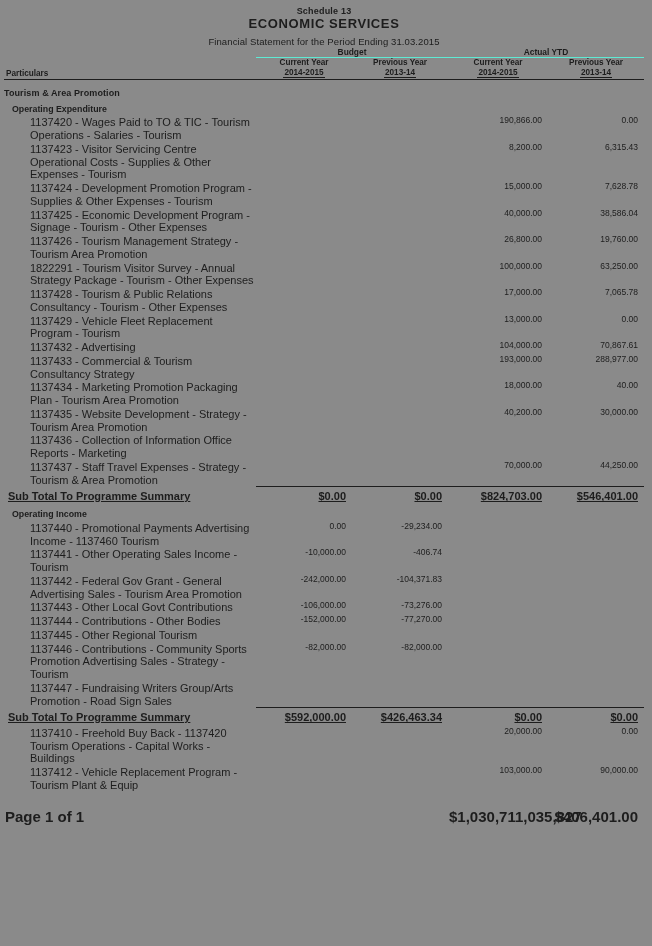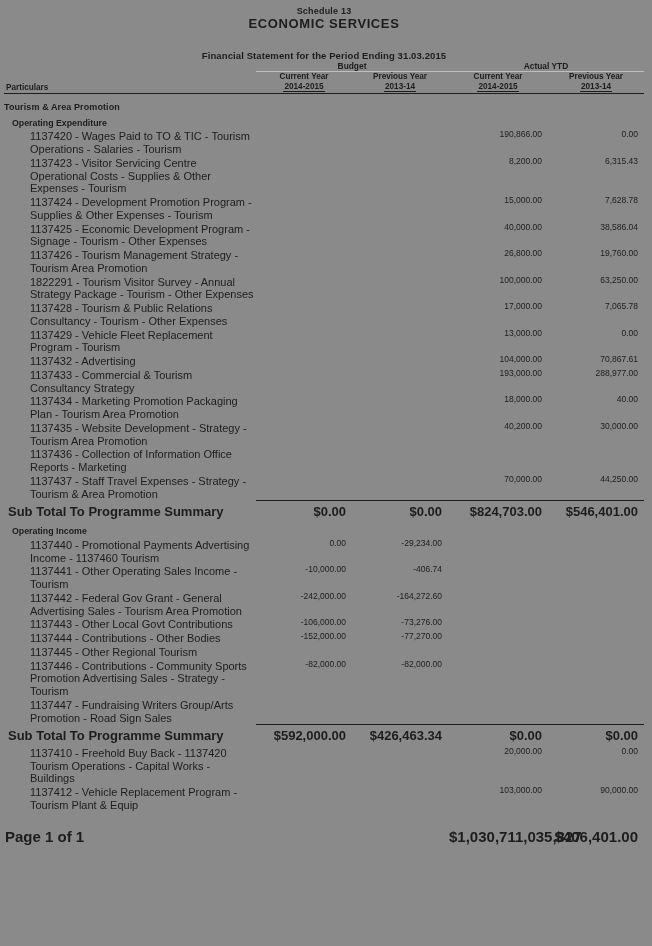--- a/index.html
+++ b/index.html
@@ -32,22 +32,22 @@
     letter-spacing: 0.2px;
   }
   .hdr .title {
     font-size: 13px;
     font-weight: bold;
     letter-spacing: 0.6px;
     margin-top: 1px;
   }
   .hdr .sub {
     font-size: 9.5px;
-    font-weight: bold;
-    margin-top: 19px;
+    font-weight: normal;
+    margin-top: 5px;
     letter-spacing: 0.1px;
   }
   table {
     width: 100%;
     border-collapse: collapse;
     table-layout: fixed;
     font-size: 8.6px;
   }
   col.c-label { width: 252px; }
   col.c-n1 { width: 96px; }
@@ -103,23 +103,24 @@
     font-size: 11px;
   }
   td.num {
     text-align: right;
     font-size: 8.5px;
     padding-right: 6px;
     white-space: nowrap;
   }
   .total td {
     font-weight: bold;
-    font-size: 13px;
+    font-size: 11px;
     padding-top: 3px;
     padding-bottom: 3px;
+    text-decoration: underline;
   }
   .total td.label { padding-left: 4px; }
   .total td.num {
     border-top: 1px solid #1d1d1d;
   }
   .footer-row td {
     font-weight: bold;
     font-size: 15px;
     padding-top: 16px;
   }
@@ -308,21 +309,21 @@
       <tr class="item">
           <td class="label">1137441 - Other Operating Sales Income - Tourism</td>
           <td class="num">-10,000.00</td>
           <td class="num">-406.74</td>
           <td class="num"></td>
           <td class="num"></td>
         </tr>
       <tr class="item">
           <td class="label">1137442 - Federal Gov Grant - General Advertising Sales - Tourism Area Promotion</td>
           <td class="num">-242,000.00</td>
-          <td class="num">-164,272.60</td>
+          <td class="num">-104,371.83</td>
           <td class="num"></td>
           <td class="num"></td>
         </tr>
       <tr class="item">
           <td class="label">1137443 - Other Local Govt Contributions</td>
           <td class="num">-106,000.00</td>
           <td class="num">-73,276.00</td>
           <td class="num"></td>
           <td class="num"></td>
         </tr>

